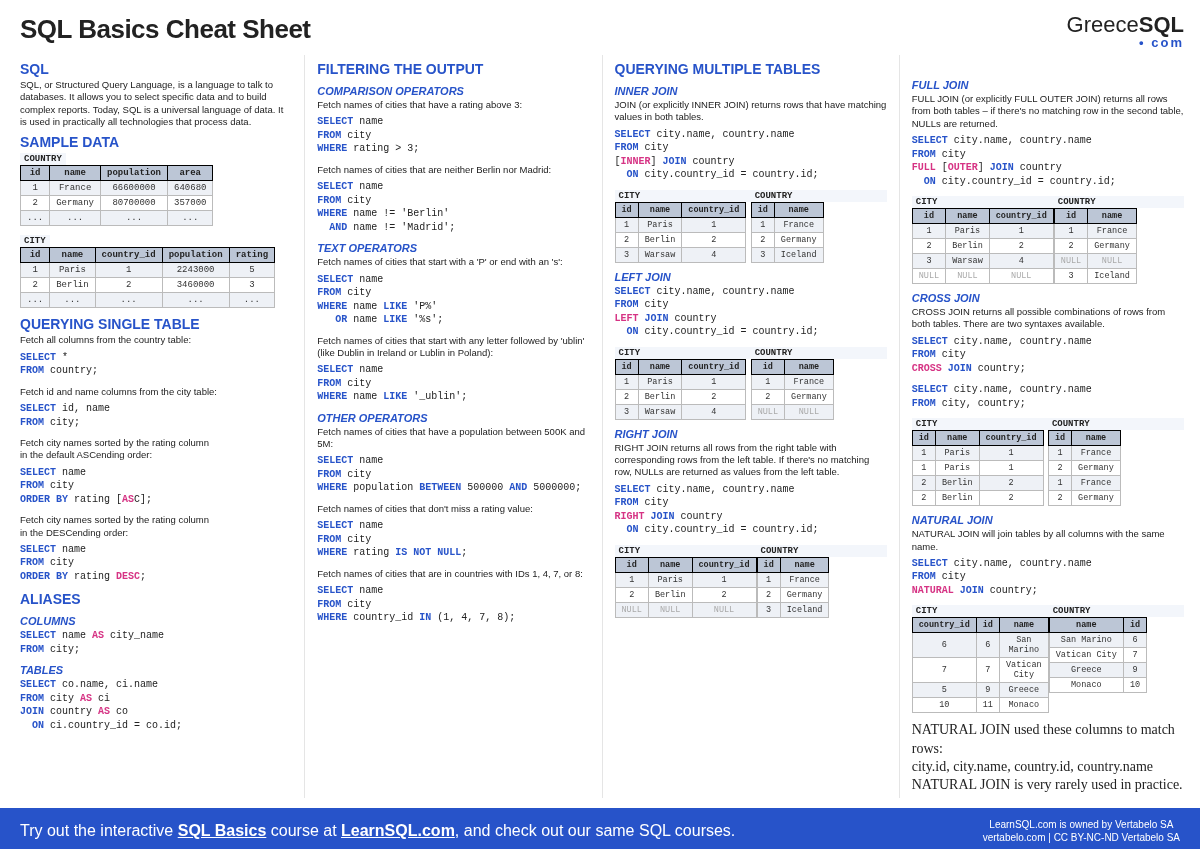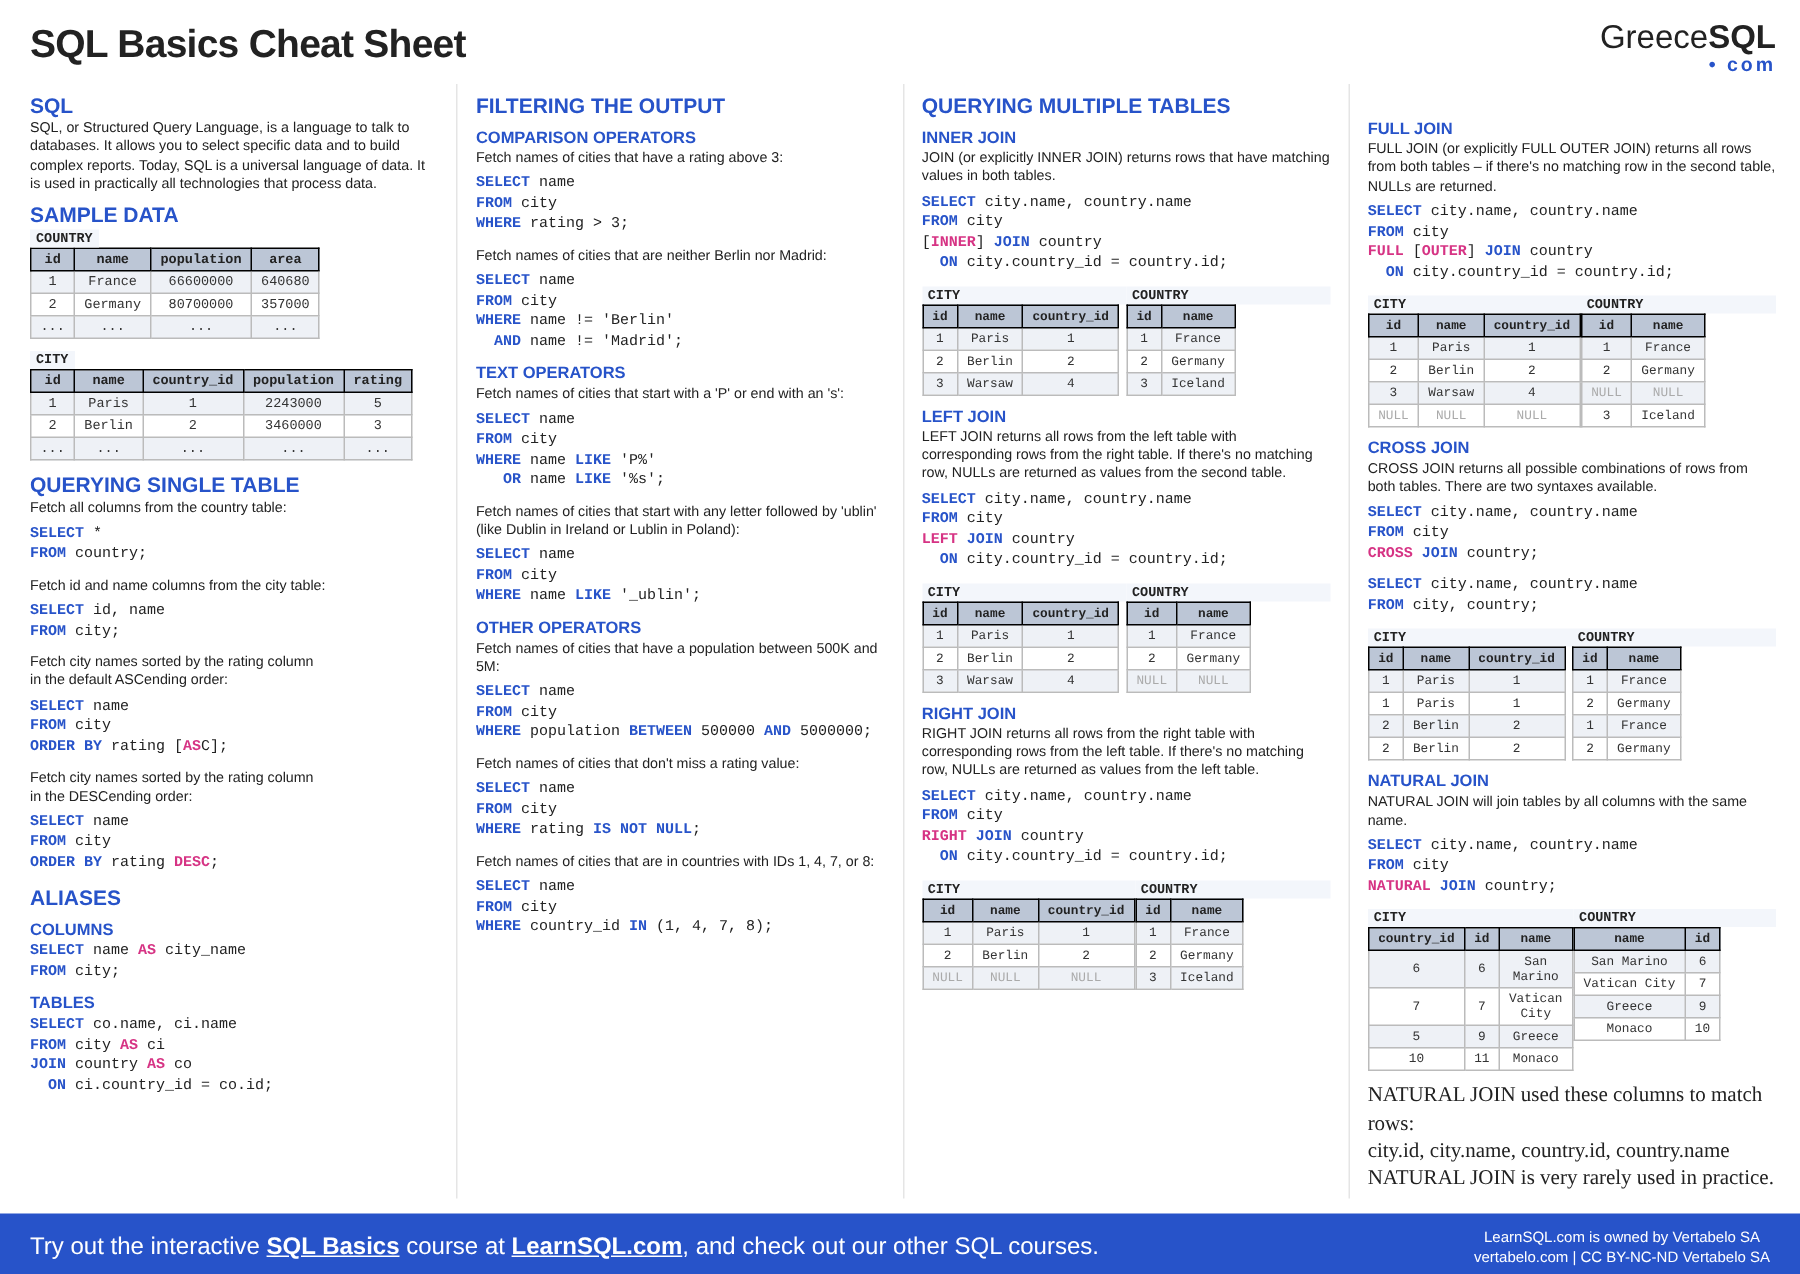--- a/index.html
+++ b/index.html
@@ -50,20 +50,21 @@
     font-weight: 800;
     color: #2753c9;
     text-transform: uppercase;
   }
   h3 {
     margin: 8px 0 2px 0;
     font-size: 11px;
     font-weight: 800;
     color: #2753c9;
     text-transform: uppercase;
+    font-style: italic;
   }
   p {
     margin: 2px 0 4px 0;
     font-size: 9.5px;
     line-height: 1.3;
   }
   pre {
     margin: 2px 0 8px 0;
     font-family: "Courier New", monospace;
     font-size: 10px;
@@ -329,21 +330,20 @@
                 <tr>
                   <td>3</td>
                   <td>Iceland</td>
                 </tr>
               </tbody>
             </table>
           </div>
         </div>
 
       <h3>LEFT JOIN</h3>
-      <p>LEFT JOIN returns all rows from the left table with corresponding rows from the right table. If there's no matching row, NULLs are returned as values from the second table.</p>
       <pre><span class="kw-b">SELECT</span> city.name, country.name
 <span class="kw-b">FROM</span> city
 <span class="kw-p">LEFT</span> <span class="kw-b">JOIN</span> country
   <span class="kw-b">ON</span> city.country_id = country.id;</pre>
       <div class="jointbl-wrap">
           <div class="half">
             <span class="tname">CITY</span>
             <table class="datatbl">
               <tbody>
                 <tr>
@@ -660,19 +660,19 @@
         </div>
       <p style="white-space:pre-line;font-family:Liberation Serif, serif;font-size:14px">NATURAL JOIN used these columns to match rows:
 city.id, city.name, country.id, country.name
 NATURAL JOIN is very rarely used in practice.</p>
     </div>
   </div>
 </div>
 
 <div class="footer">
   <div class="left">
-    <span>Try out the interactive </span><span class="u">SQL Basics</span><span> course at </span><span class="u">LearnSQL.com</span><span>, and check out our other SQL courses.</span>
+    <span>Try out the interactive </span><span class="u">SQL Basics</span><span> course at </span><span class="u">LearnSQL.com</span><span>, and check out our same SQL courses.</span>
   </div>
   <div class="right">
     <div>LearnSQL.com is owned by Vertabelo SA</div>
     <div>vertabelo.com | CC BY-NC-ND Vertabelo SA</div>
   </div>
 </div>
 
 </body></html>

